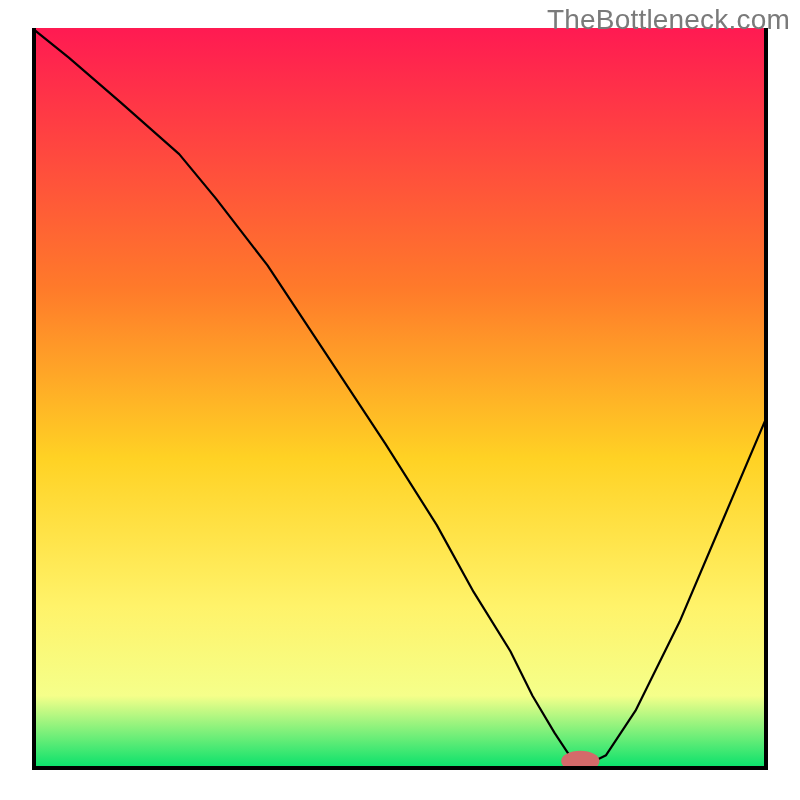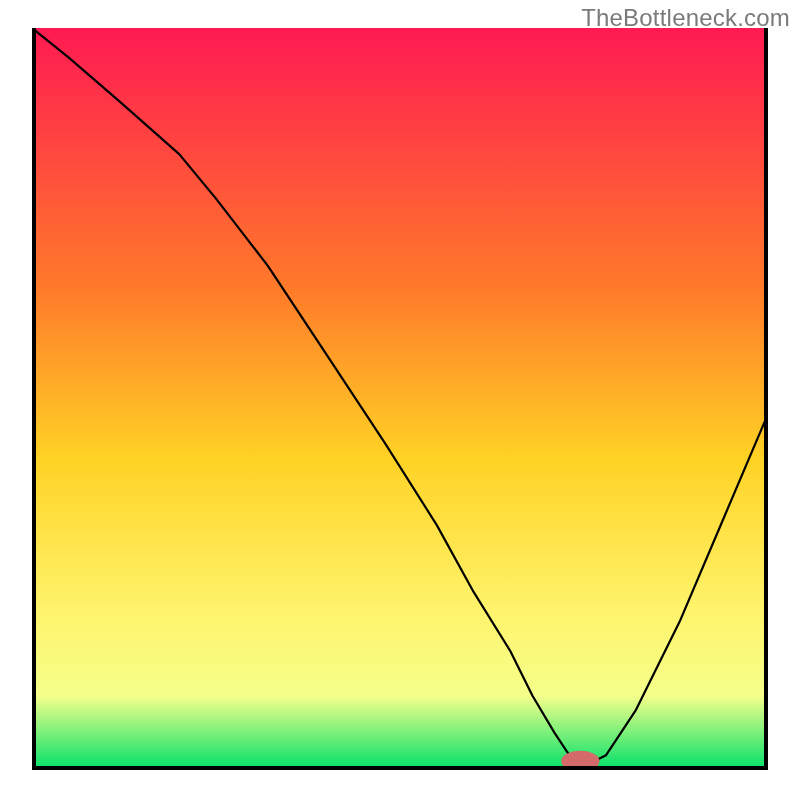--- a/index.html
+++ b/index.html
@@ -14,21 +14,21 @@
   .stage {
     position: relative;
     width: 800px;
     height: 800px;
   }
   .watermark {
     position: absolute;
     top: 4px;
     right: 10px;
     color: #7a7a7a;
-    font-size: 24px;
+    font-size: 28px;
     font-weight: 400;
     letter-spacing: 0.2px;
     z-index: 20;
   }
   
   .plot-area {
     position: absolute;
     left: 32px;
     top: 28px;
     width: 736px;   

